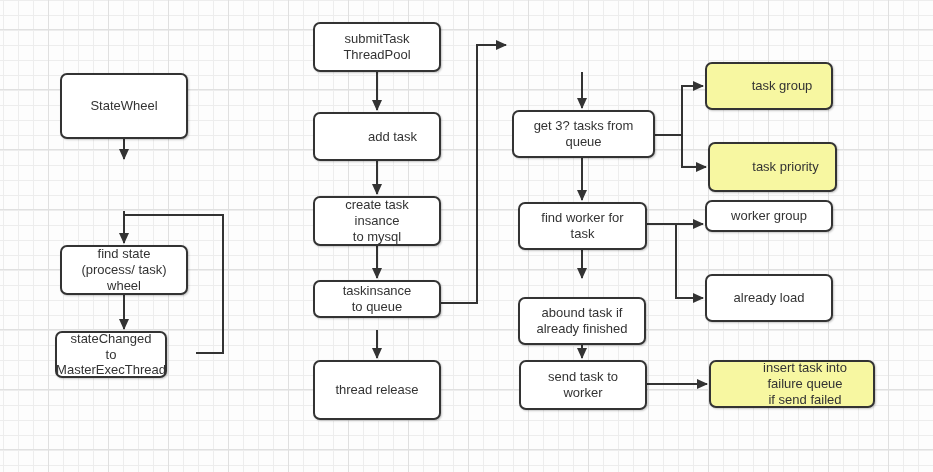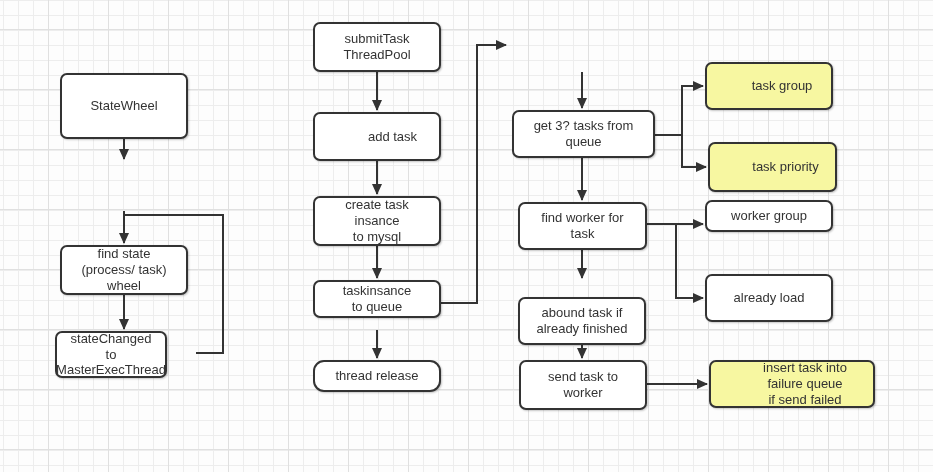--- a/index.html
+++ b/index.html
@@ -80,21 +80,21 @@
 MasterExecThread</div>
 
   <div class="node" style="left:313px; top:22px;  width:128px; height:50px;">submitTask
 ThreadPool</div>
   <div class="node" style="left:313px; top:112px; width:128px; height:49px;padding-left:36px;">add task</div>
   <div class="node" style="left:313px; top:196px; width:128px; height:50px;">create task
 insance
 to mysql</div>
   <div class="node" style="left:313px; top:280px; width:128px; height:38px;">taskinsance
 to queue</div>
-  <div class="node" style="left:313px; top:360px; width:128px; height:32px;border-radius:11px;">thread release</div>
+  <div class="node" style="left:313px; top:360px; width:128px; height:60px;">thread release</div>
 
   <div class="node" style="left:512px; top:110px; width:143px; height:48px;">get 3? tasks from
 queue</div>
   <div class="node" style="left:518px; top:202px; width:129px; height:48px;">find worker for
 task</div>
   <div class="node" style="left:518px; top:280px; width:128px; height:48px;margin-top:17px;">abound task if
 already finished</div>
   <div class="node" style="left:519px; top:360px; width:128px; height:50px;">send task to
 worker</div>
 

